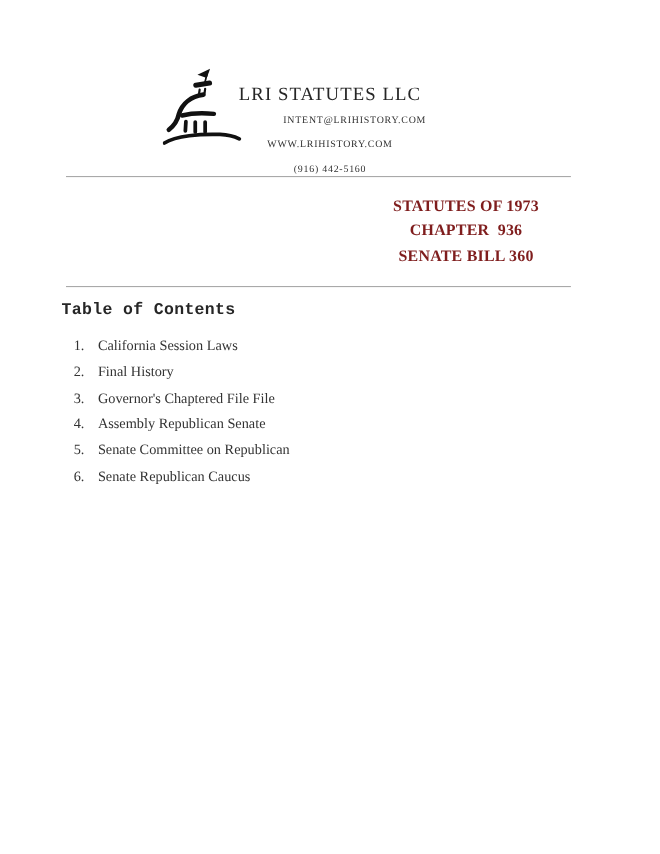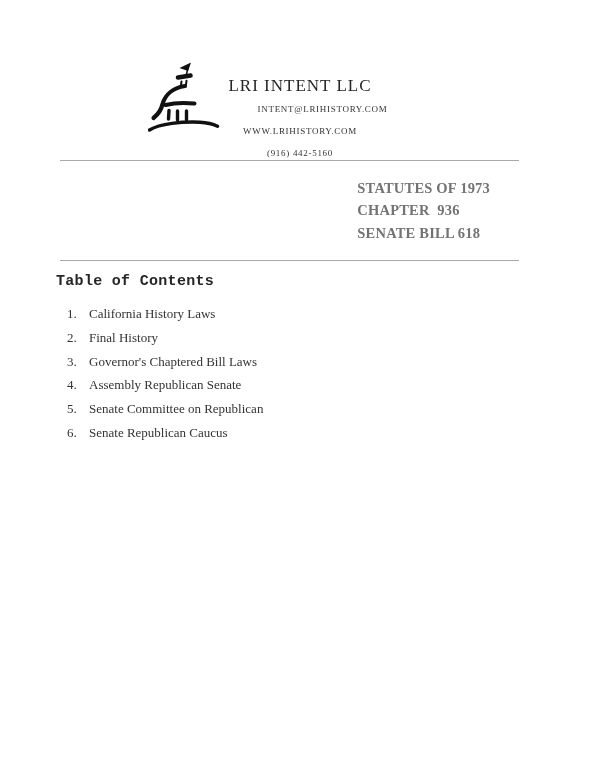--- a/index.html
+++ b/index.html
@@ -53,26 +53,26 @@
     border-top: 1px solid #a9a9a9;
   }
   .rule-top { top: 160px; }
   .rule-bottom { top: 260px; }
 
   
   .reference {
     position: absolute;
     top: 177px;
     right: 110px;
-    text-align: left;
+    text-align: center;
     font-weight: bold;
     font-size: 14.5px;
     line-height: 22.3px;
     letter-spacing: 0.2px;
-    color: #737373;
+    color: #7f1d1d;
   }
   .reference .ref-line { white-space: pre; }
 
   
   .toc-title {
     position: absolute;
     left: 56px;
     top: 273px;
     font-size: 15px;
     font-weight: bold;
@@ -118,49 +118,49 @@
     <path d="M17.5,45 C27,42.5 37,42.5 46.5,43.5" stroke-width="4"></path>
 
     <path d="M21,50.5 L20.5,59" stroke-width="3.4"></path>
     <path d="M29.5,51 L29.5,60" stroke-width="3.4"></path>
     <path d="M38.5,51 L38.5,60" stroke-width="3.4"></path>
 
     <path d="M1.5,70 C12,63.5 34,61.5 52,62.2 C59,62.5 65,64 69.5,66.2" stroke-width="3.4"></path>
   </svg>
 
   <div class="header-text">
-    <div class="company-name">LRI INTENT LLC</div>
+    <div class="company-name">LRI STATUTES LLC</div>
     <div class="contact-line first">INTENT@LRIHISTORY.COM</div>
     <div class="contact-line">WWW.LRIHISTORY.COM</div>
     <div class="contact-line">(916) 442-5160</div>
   </div>
 
   <div class="rule rule-top"></div>
   <div class="rule rule-bottom"></div>
 
   <div class="reference">
     <div class="ref-line">STATUTES OF 1973</div>
     <div class="ref-line">CHAPTER  936</div>
-    <div class="ref-line">SENATE BILL 618</div>
+    <div class="ref-line">SENATE BILL 360</div>
   </div>
 
   <div class="toc-title">Table of Contents</div>
 
   <div class="toc-list">
     <div class="toc-item">
       <span class="toc-num">1.</span>
-      <span class="toc-label">California History Laws</span>
+      <span class="toc-label">California Session Laws</span>
     </div>
     <div class="toc-item">
       <span class="toc-num">2.</span>
       <span class="toc-label">Final History</span>
     </div>
     <div class="toc-item">
       <span class="toc-num">3.</span>
-      <span class="toc-label">Governor's Chaptered Bill Laws</span>
+      <span class="toc-label">Governor's Chaptered File File</span>
     </div>
     <div class="toc-item">
       <span class="toc-num">4.</span>
       <span class="toc-label">Assembly Republican Senate</span>
     </div>
     <div class="toc-item">
       <span class="toc-num">5.</span>
       <span class="toc-label">Senate Committee on Republican</span>
     </div>
     <div class="toc-item">

